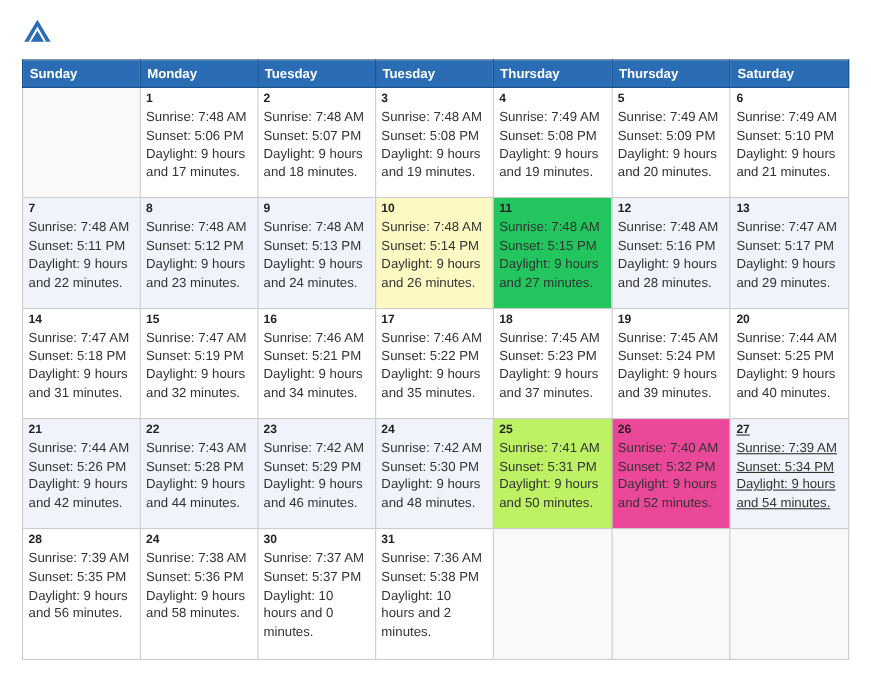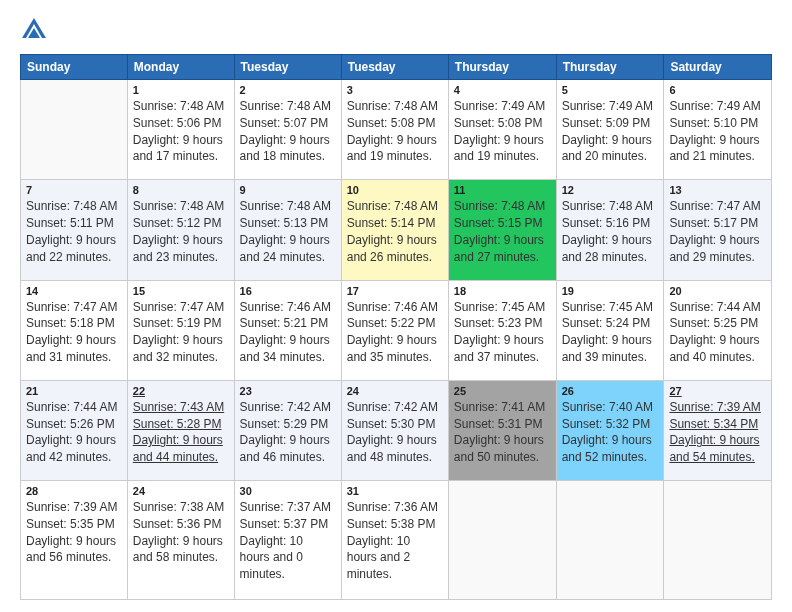--- a/index.html
+++ b/index.html
@@ -212,37 +212,37 @@
           <td>
             <div class="day-number">20</div>
             <div class="day-info">Sunrise: 7:44 AM<br>Sunset: 5:25 PM<br>Daylight: 9 hours and 40 minutes.</div>
           </td>
         </tr>
         <tr>
           <td style="background: rgb(240, 244, 250);">
             <div class="day-number">21</div>
             <div class="day-info">Sunrise: 7:44 AM<br>Sunset: 5:26 PM<br>Daylight: 9 hours and 42 minutes.</div>
           </td>
-          <td style="background: rgb(240, 244, 250); text-decoration: underline;">
+          <td style="background: rgb(240, 244, 250);">
             <div class="day-number">22</div>
             <div class="day-info">Sunrise: 7:43 AM<br>Sunset: 5:28 PM<br>Daylight: 9 hours and 44 minutes.</div>
           </td>
           <td style="background: rgb(240, 244, 250); margin-left: 17px;">
             <div class="day-number">23</div>
             <div class="day-info">Sunrise: 7:42 AM<br>Sunset: 5:29 PM<br>Daylight: 9 hours and 46 minutes.</div>
           </td>
           <td style="background: rgb(240, 244, 250);">
             <div class="day-number">24</div>
             <div class="day-info">Sunrise: 7:42 AM<br>Sunset: 5:30 PM<br>Daylight: 9 hours and 48 minutes.</div>
           </td>
-          <td style="background: #a3a3a3;">
+          <td style="background: #bef264;">
             <div class="day-number">25</div>
             <div class="day-info">Sunrise: 7:41 AM<br>Sunset: 5:31 PM<br>Daylight: 9 hours and 50 minutes.</div>
           </td>
-          <td style="background: #7dd3fc; margin-left: 28px;">
+          <td style="background: #ec4899; margin-left: 28px;">
             <div class="day-number">26</div>
             <div class="day-info">Sunrise: 7:40 AM<br>Sunset: 5:32 PM<br>Daylight: 9 hours and 52 minutes.</div>
           </td>
           <td style="background: rgb(240, 244, 250); text-decoration: underline;">
             <div class="day-number">27</div>
             <div class="day-info">Sunrise: 7:39 AM<br>Sunset: 5:34 PM<br>Daylight: 9 hours and 54 minutes.</div>
           </td>
         </tr>
         <tr>
           <td>

